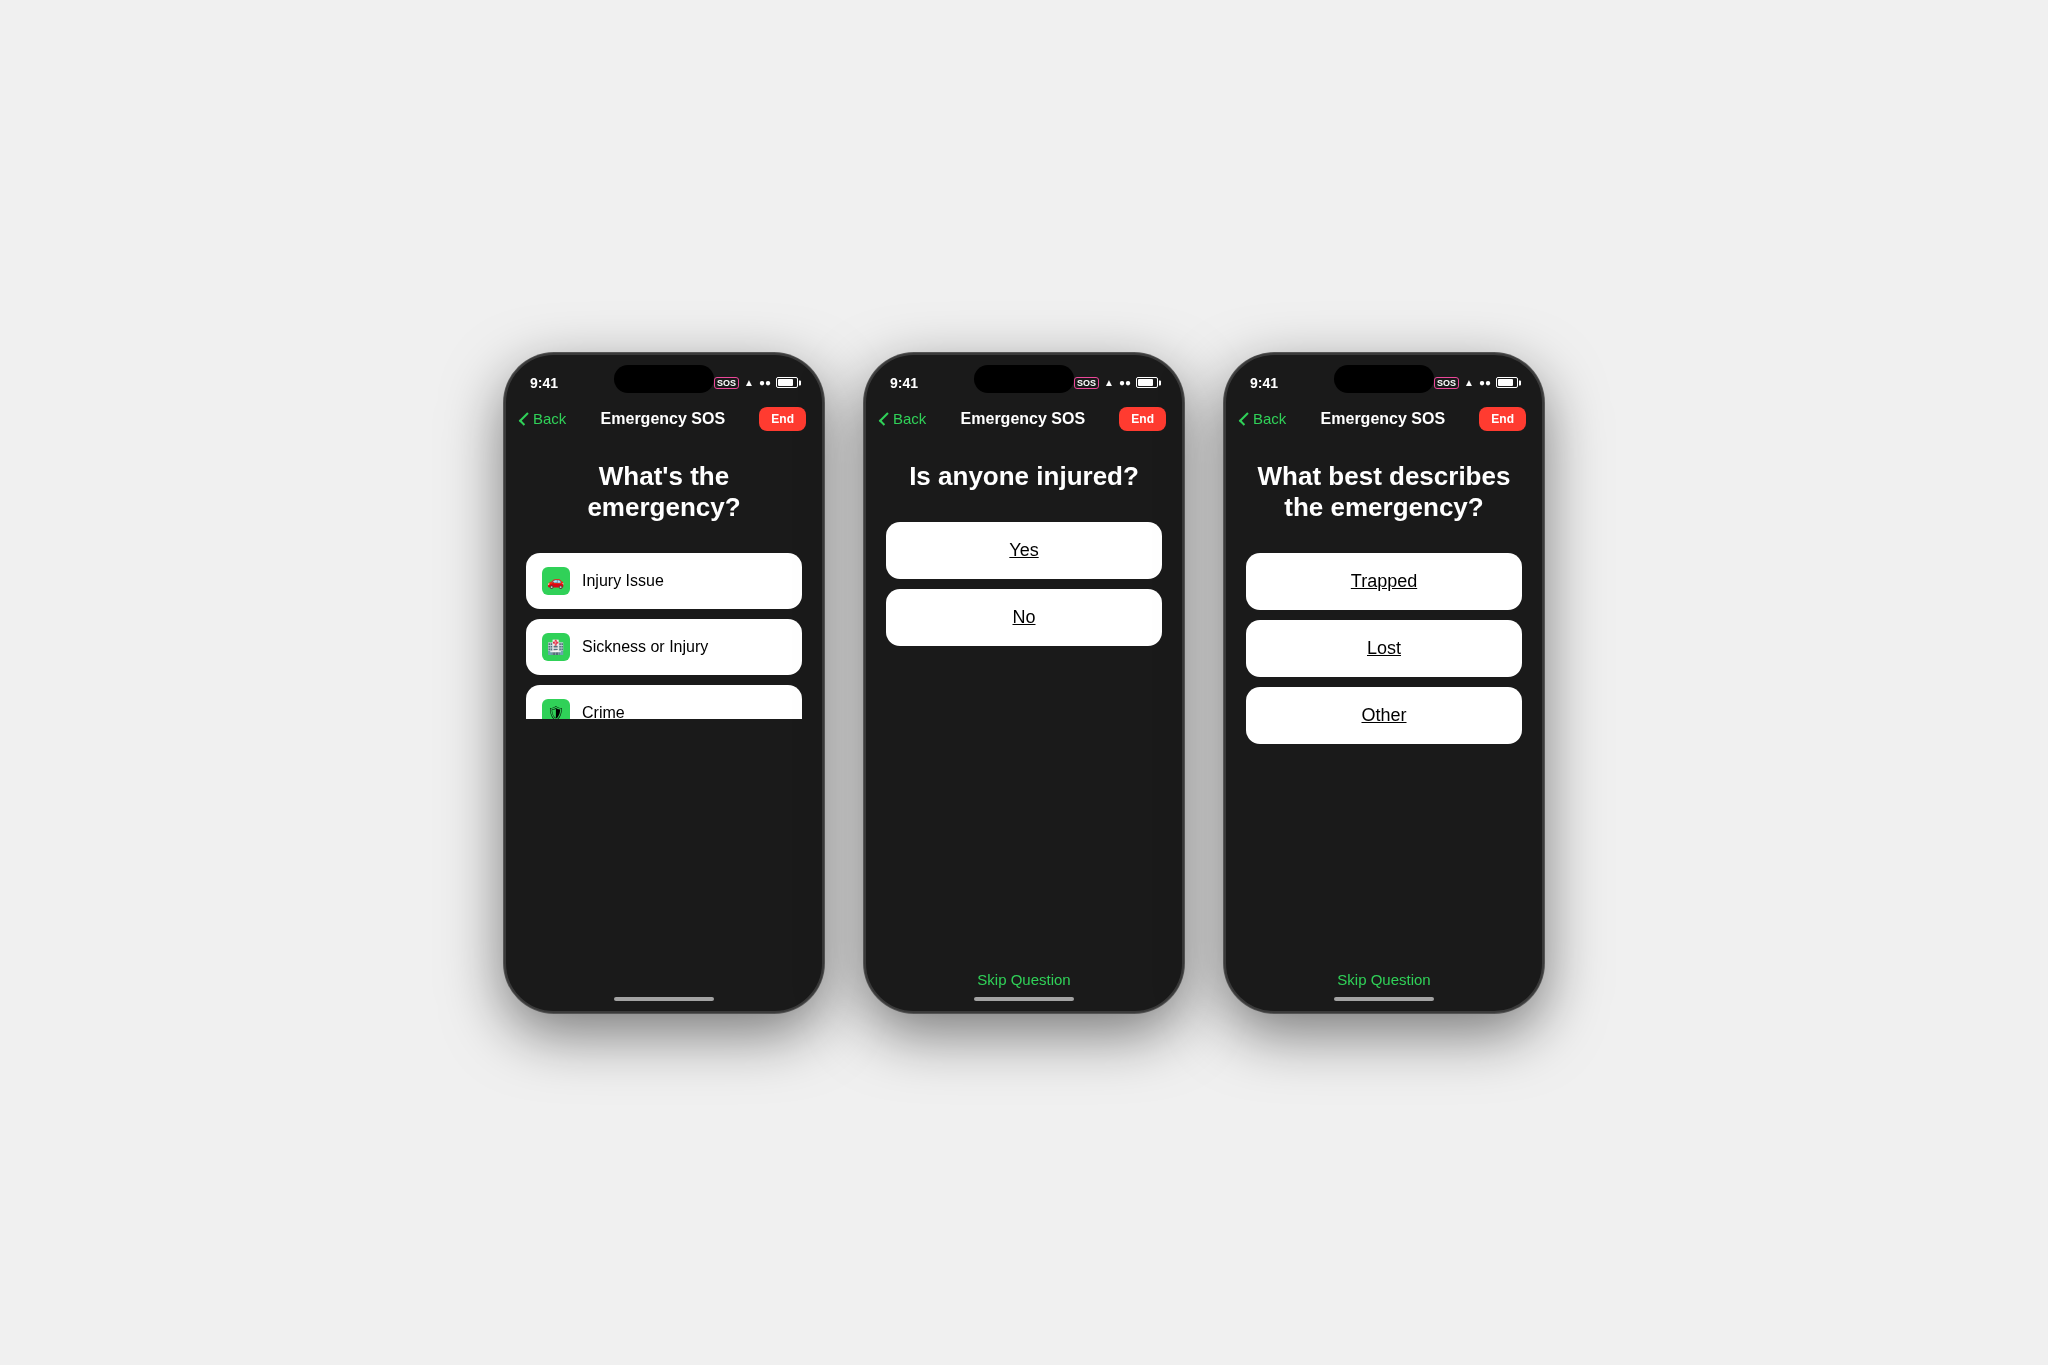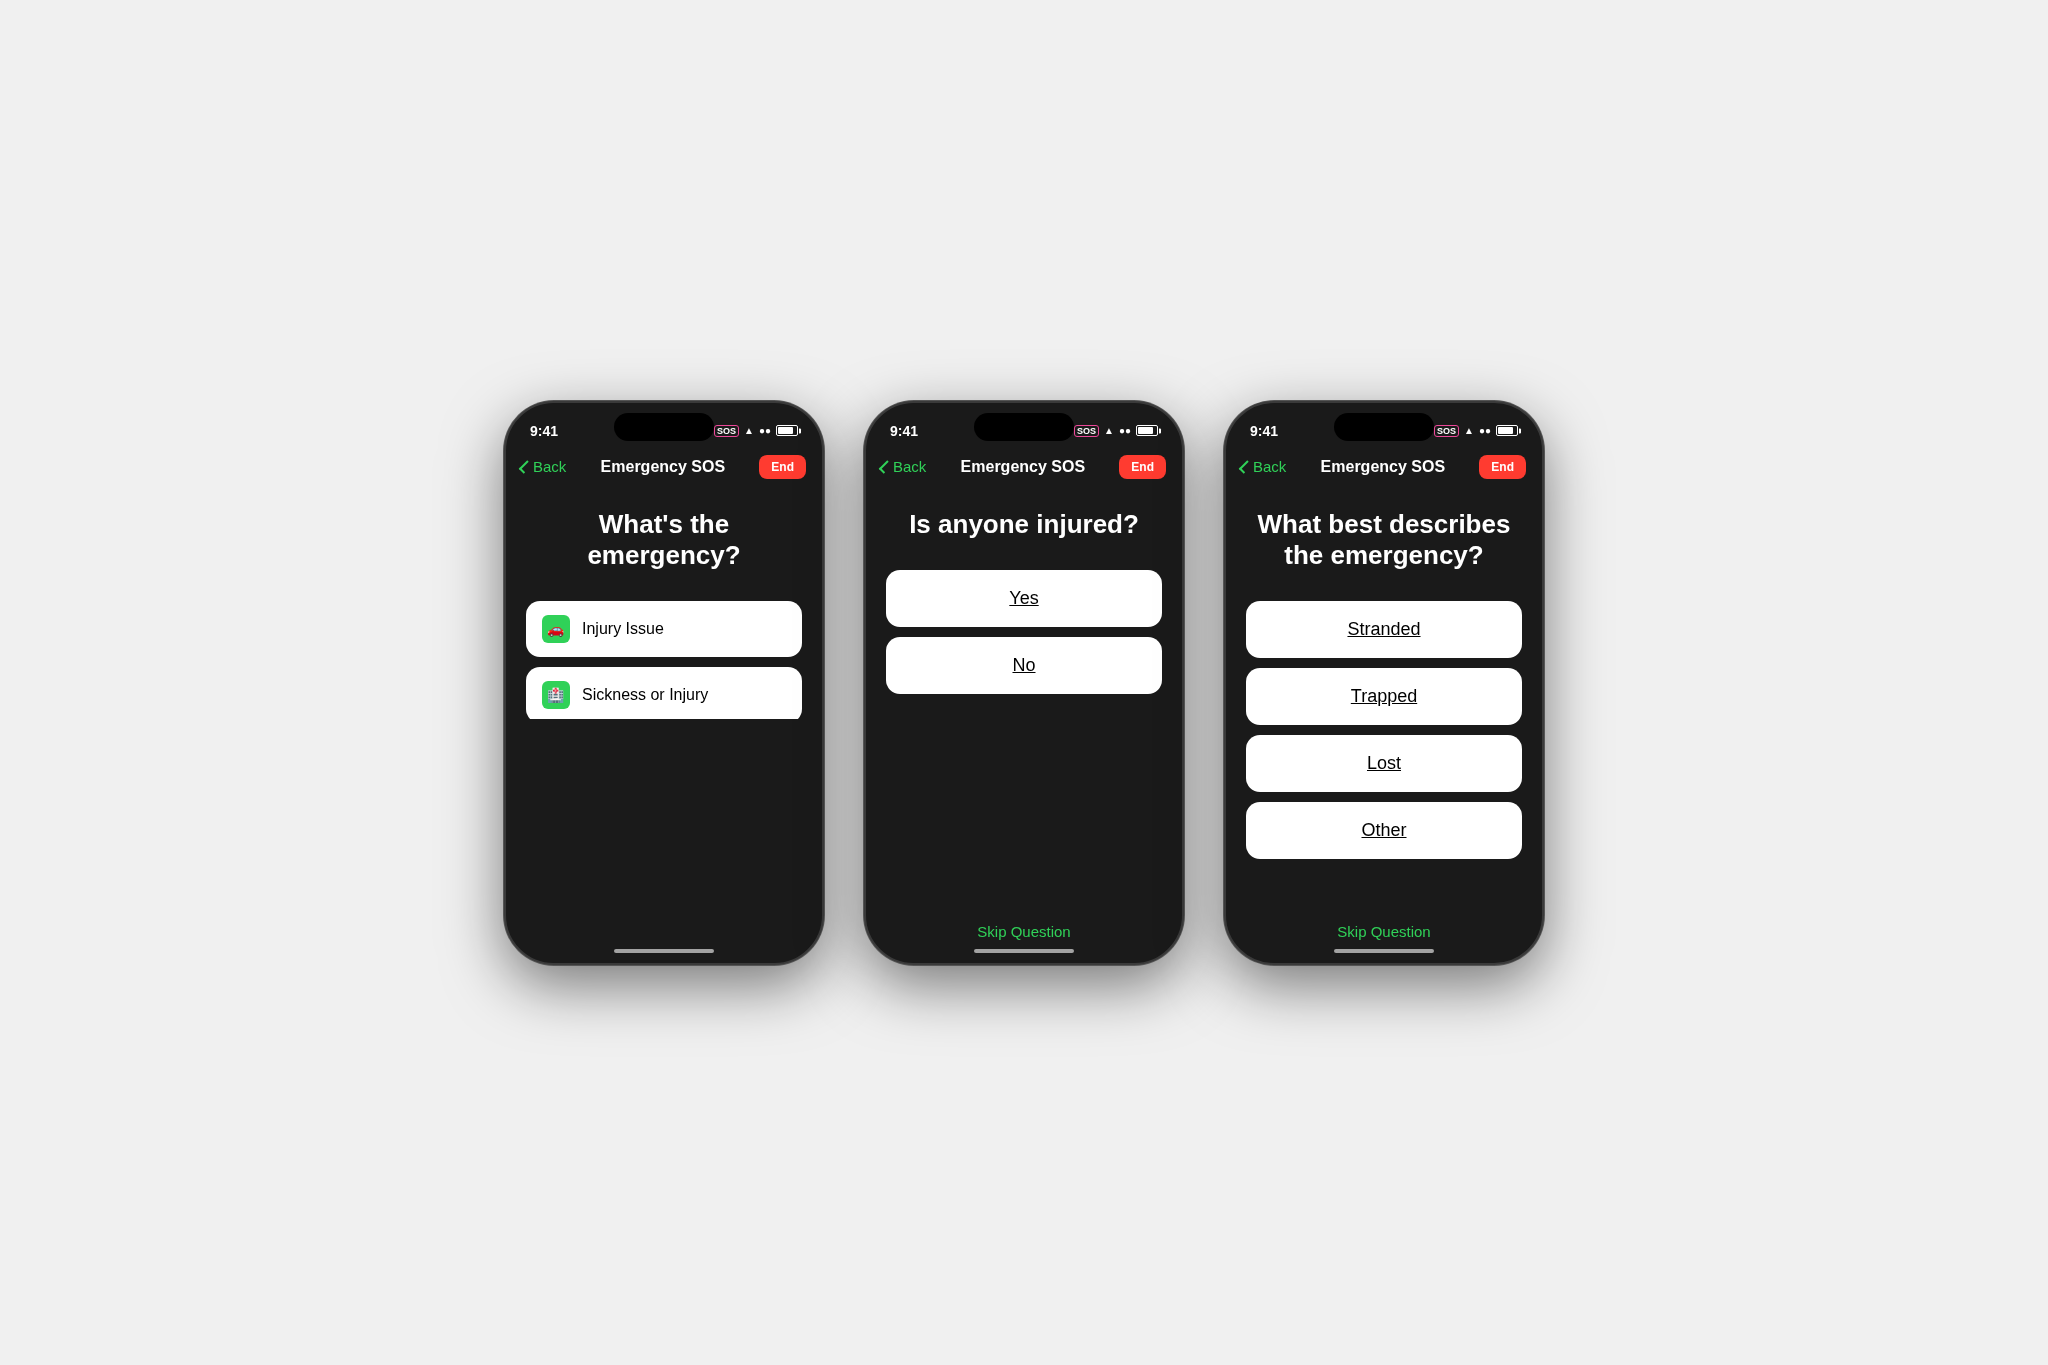--- a/index.html
+++ b/index.html
@@ -16,21 +16,21 @@
 
     .phone-container {
       display: flex;
       gap: 40px;
       align-items: center;
       justify-content: center;
     }
 
     .phone {
       width: 320px;
-      height: 564px;
+      height: 660px;
       background: #1a1a1a;
       border-radius: 50px;
       border: 2px solid #3a3a3a;
       position: relative;
       overflow: hidden;
       box-shadow: 0 0 0 1px #555, 0 20px 60px rgba(0,0,0,0.5);
       display: flex;
       flex-direction: column;
     }
 
@@ -353,23 +353,20 @@
         <span class="chevron-left"></span>
         <span>Back</span>
       </button>
       <span class="nav-title">Emergency SOS</span>
       <button class="end-btn">End</button>
     </div>
     <div class="screen-content">
       <div class="question-title">What best describes<br>the emergency?</div>
       <div class="option-list">
         <button class="option-btn centered">
-          <span>Stranded</span>
-        </button>
-        <button class="option-btn centered">
           <span>Trapped</span>
         </button>
         <button class="option-btn centered">
           <span>Lost</span>
         </button>
         <button class="option-btn centered">
           <span>Other</span>
         </button>
       </div>
       <div class="spacer"></div>

